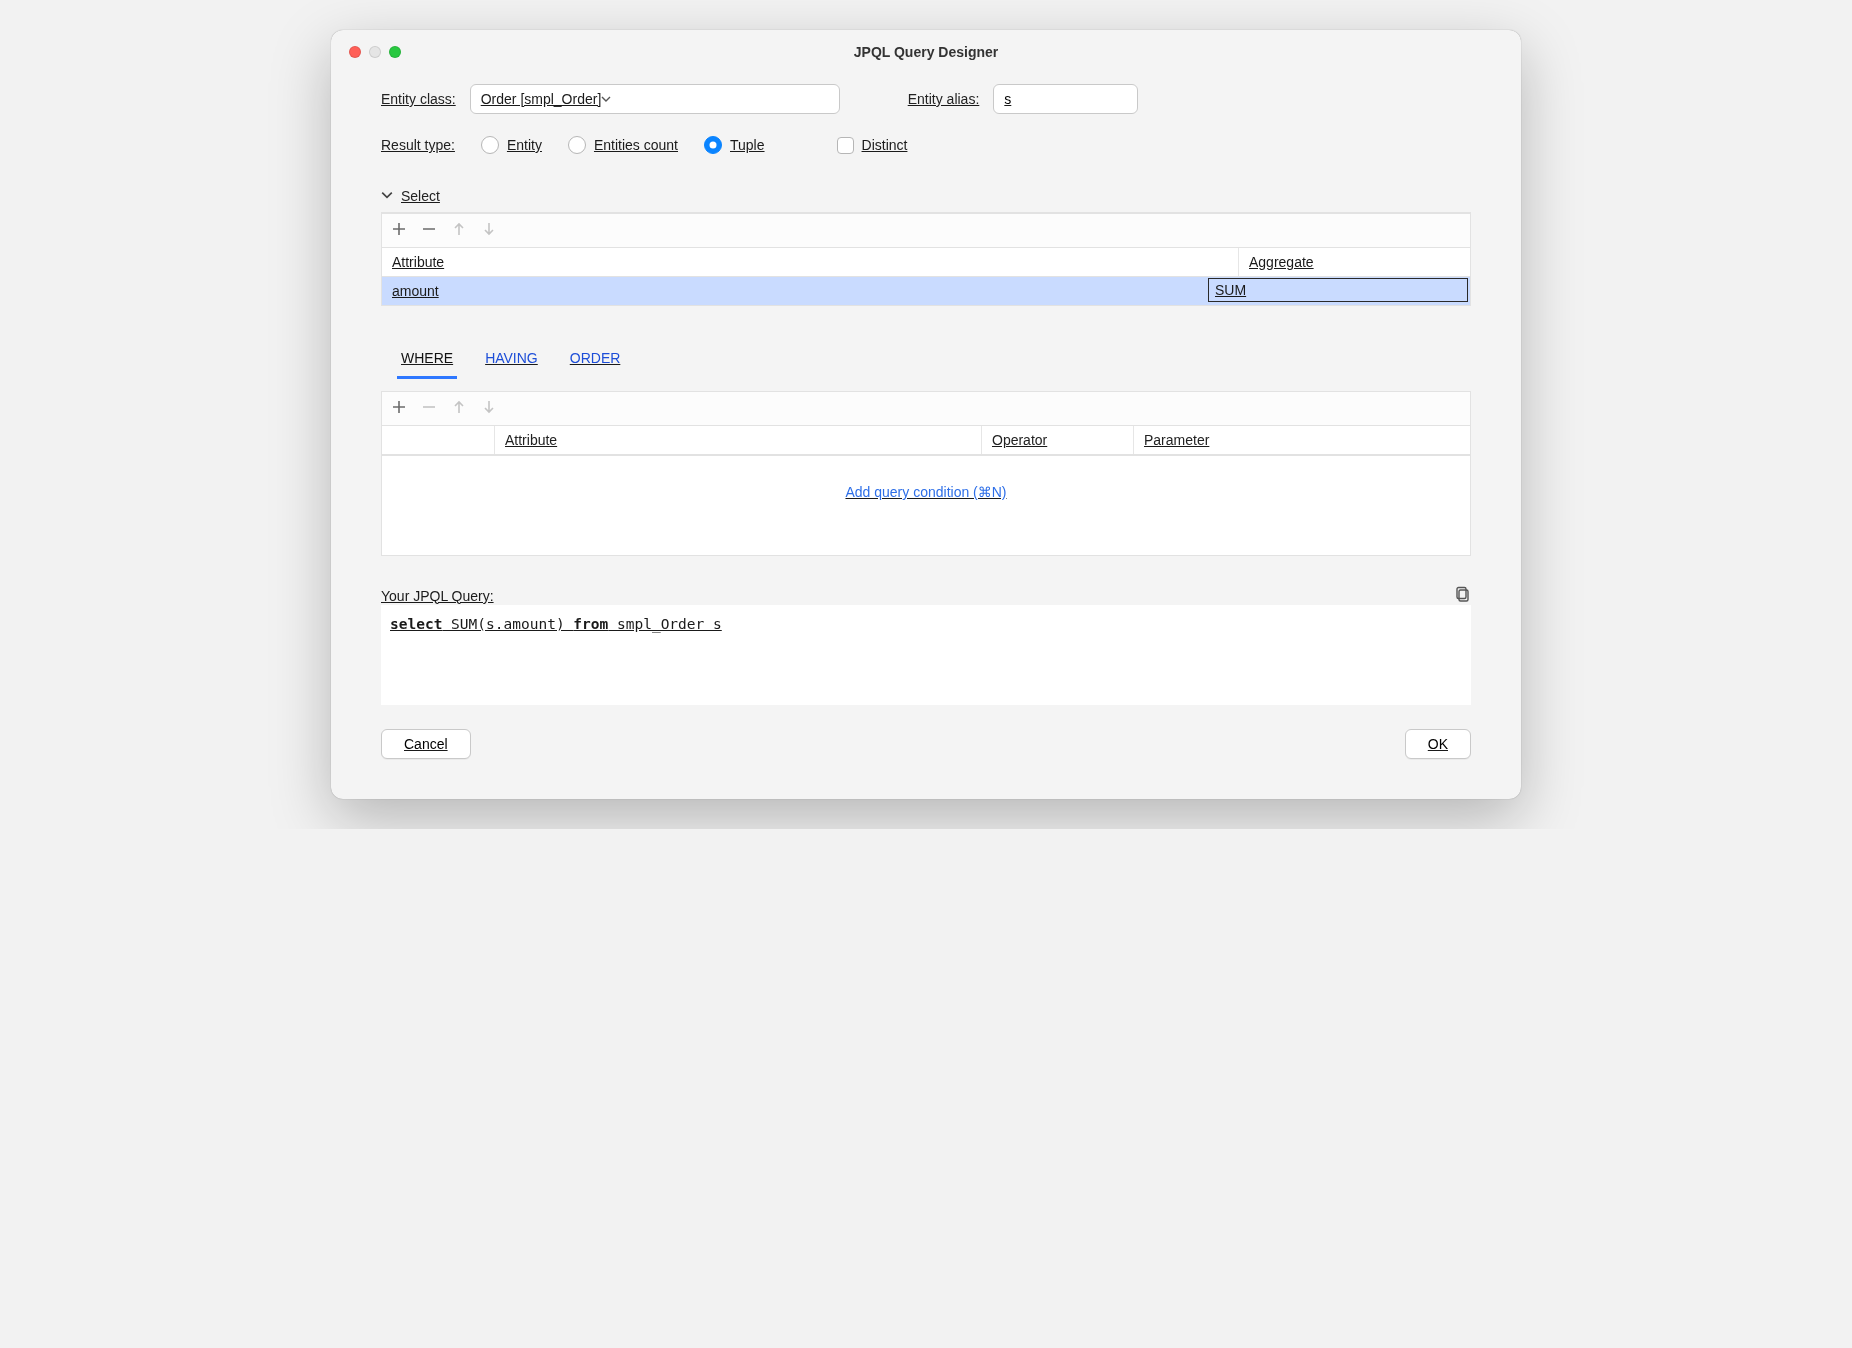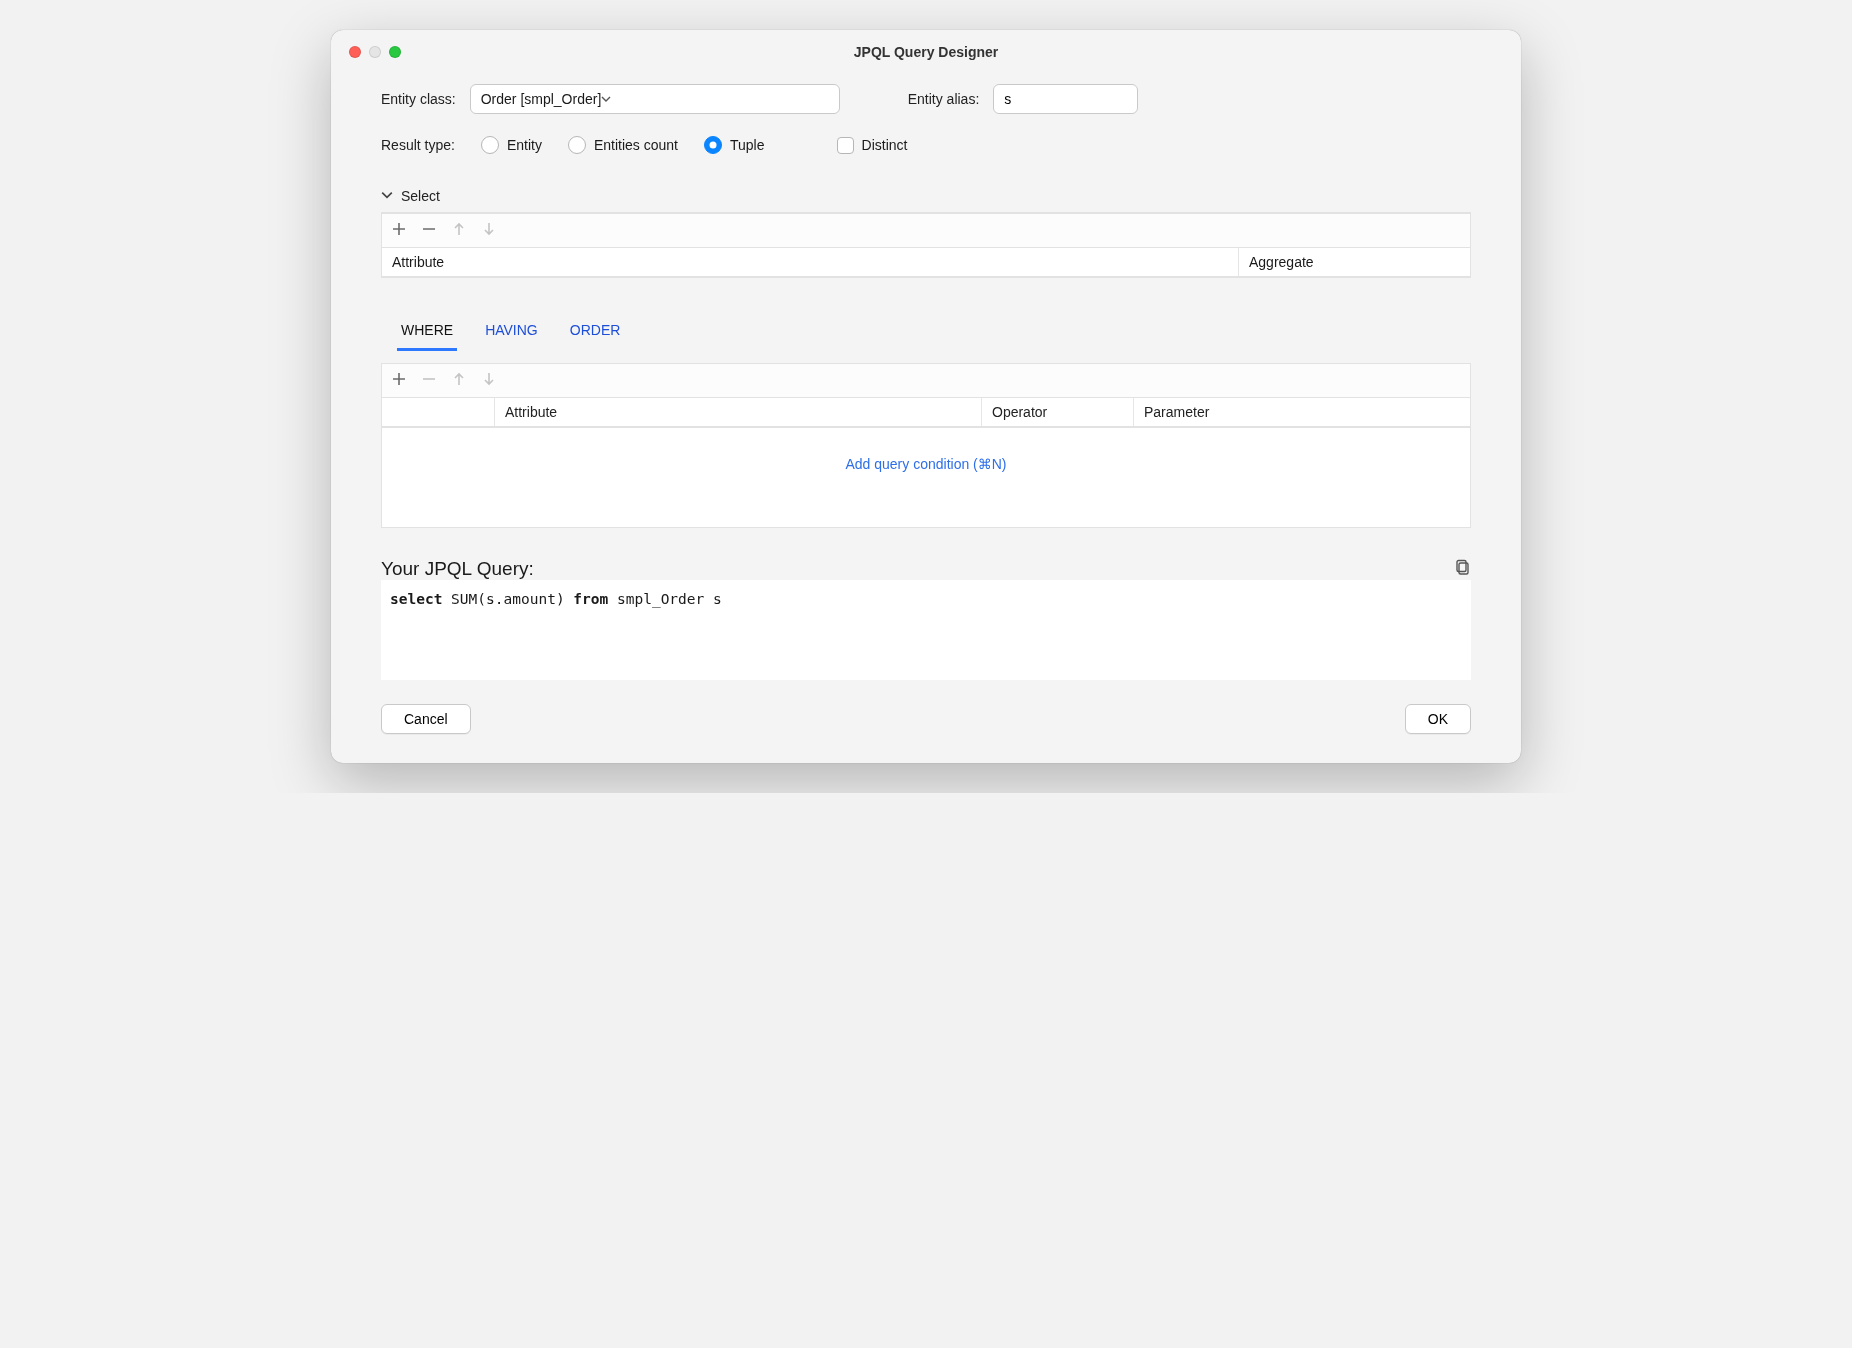--- a/index.html
+++ b/index.html
@@ -36,21 +36,22 @@
   .tl.yellow { background: #e5e5e5; border: 0.5px solid rgba(0,0,0,0.1); }
   .tl.green { background: #28c840; border: 0.5px solid rgba(0,0,0,0.1); }
   .title {
     flex: 1;
     text-align: center;
     font-weight: 600;
     font-size: 14px;
     color: #333;
   }
   .content {
-    padding: 10px 50px 29px 50px;
+    padding: 10px 50px 40px 50px;
+    text-decoration: underline;
   }
   .row {
     display: flex;
     align-items: center;
     gap: 14px;
     margin-bottom: 22px;
   }
   .field-label { font-size: 14px; color: #222; }
   .combo {
     display: flex;
@@ -121,21 +122,21 @@
   .where-table .trow.head .th { color:#222; }
   .where-table .col-gutter{ flex:0 0 80px; }
   .where-table .col-attr{ flex:0 0 455px; border-left:1px solid #e6e6e6;}
   .where-table .col-op{ flex:0 0 120px; border-left:1px solid #e6e6e6;}
   .where-table .col-param{ flex:1; border-left:1px solid #e6e6e6;}
   .placeholder-body{
     border:1px solid #e2e2e2; border-top:none; background:#fff;
     height:100px; display:flex; align-items:flex-start; justify-content:center; padding-top:28px;
   }
   .link { color:#2e6fe8; font-size:14px; cursor:pointer;}
-  .query-label { font-size:19px; margin-top: 30px; display:flex; justify-content:space-between; align-items:center;gap:40px;}
+  .query-label { font-size:14px; margin-top: 30px; display:flex; justify-content:space-between; align-items:center;gap:40px;}
   .query-box {
     background:#fff; border:1px solid #eee0; padding:10px 8px 50px; min-height:100px;
     font-family: ui-monospace, SFMono-Regular, Menlo, Monaco, monospace;
     font-size:14.5px;
   }
   .kw { font-weight:700; }
   .footer { display:flex; justify-content:space-between; gap:12px; margin-top:24px;}
   .btn {
     background:#fff; border:1px solid #c9c9c9; border-radius:6px;
     padding:6px 22px; font-size:14px; box-shadow:0 1px 0 rgba(0,0,0,0.04);
@@ -216,20 +217,26 @@
           </svg></span>
       <span><svg class="tb-ico dim" viewBox="0 0 14 14">
             <path d="M7 1v11M3 8l4 4 4-4"></path>
           </svg></span>
     </div>
     <div class="table select">
       <div class="trow head">
         <div class="th">Attribute</div>
         <div class="th" style="border-left:1px solid #e6e6e6">Aggregate</div>
       </div>
+      <div class="trow body selected">
+        <div class="td">amount</div>
+        <div class="td" style="padding:2px 2px;">
+          <div class="agg-cell">SUM</div>
+        </div>
+      </div>
     </div>
 
     <div class="tabs">
       <div class="tab active">WHERE</div>
       <div class="tab">HAVING</div>
       <div class="tab">ORDER</div>
     </div>
 
     <div style="height:12px"></div>
     <div class="toolbar">

